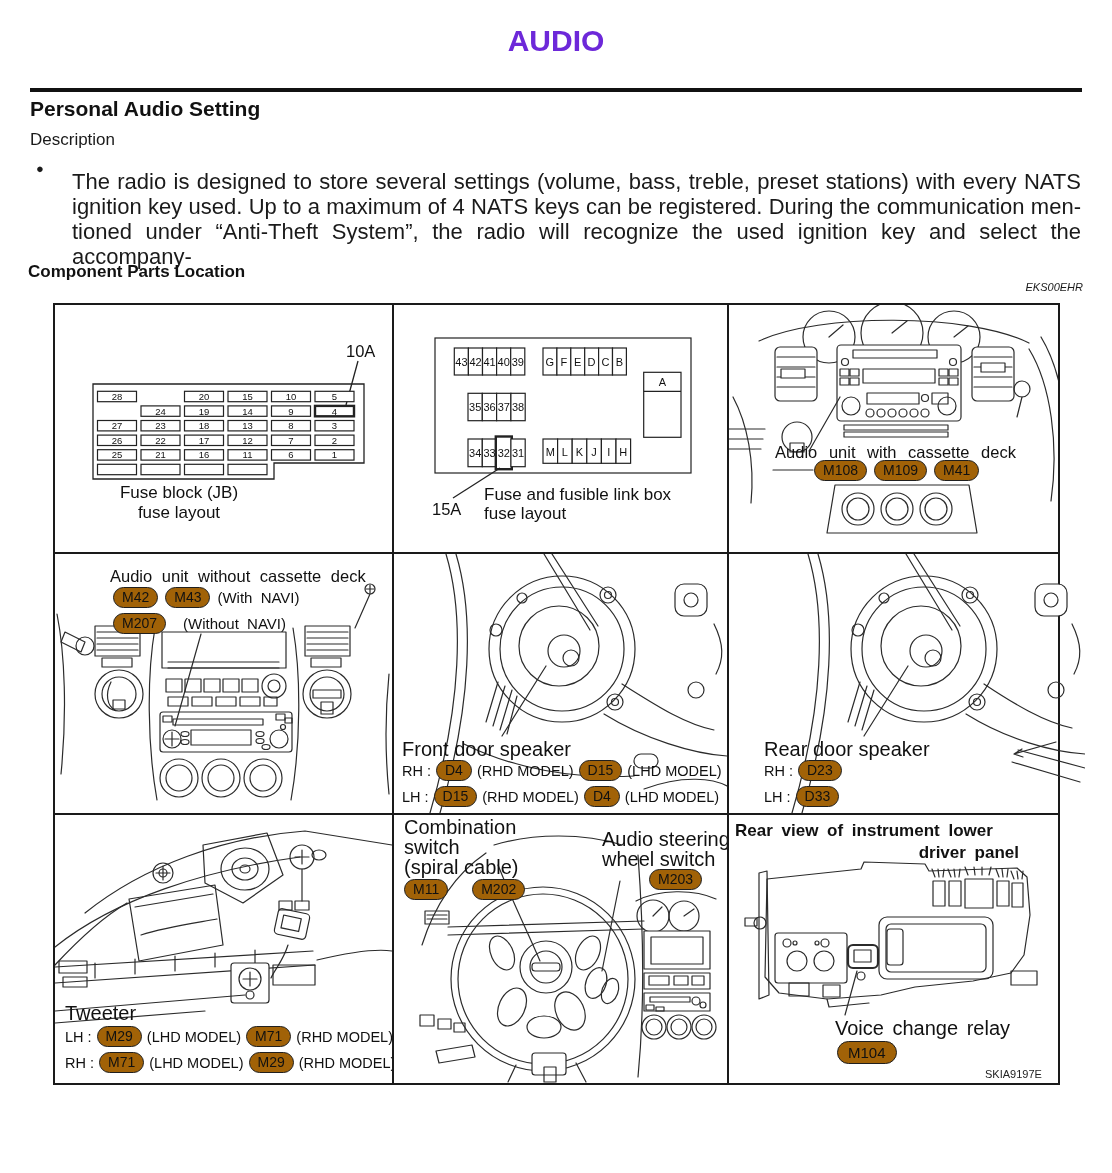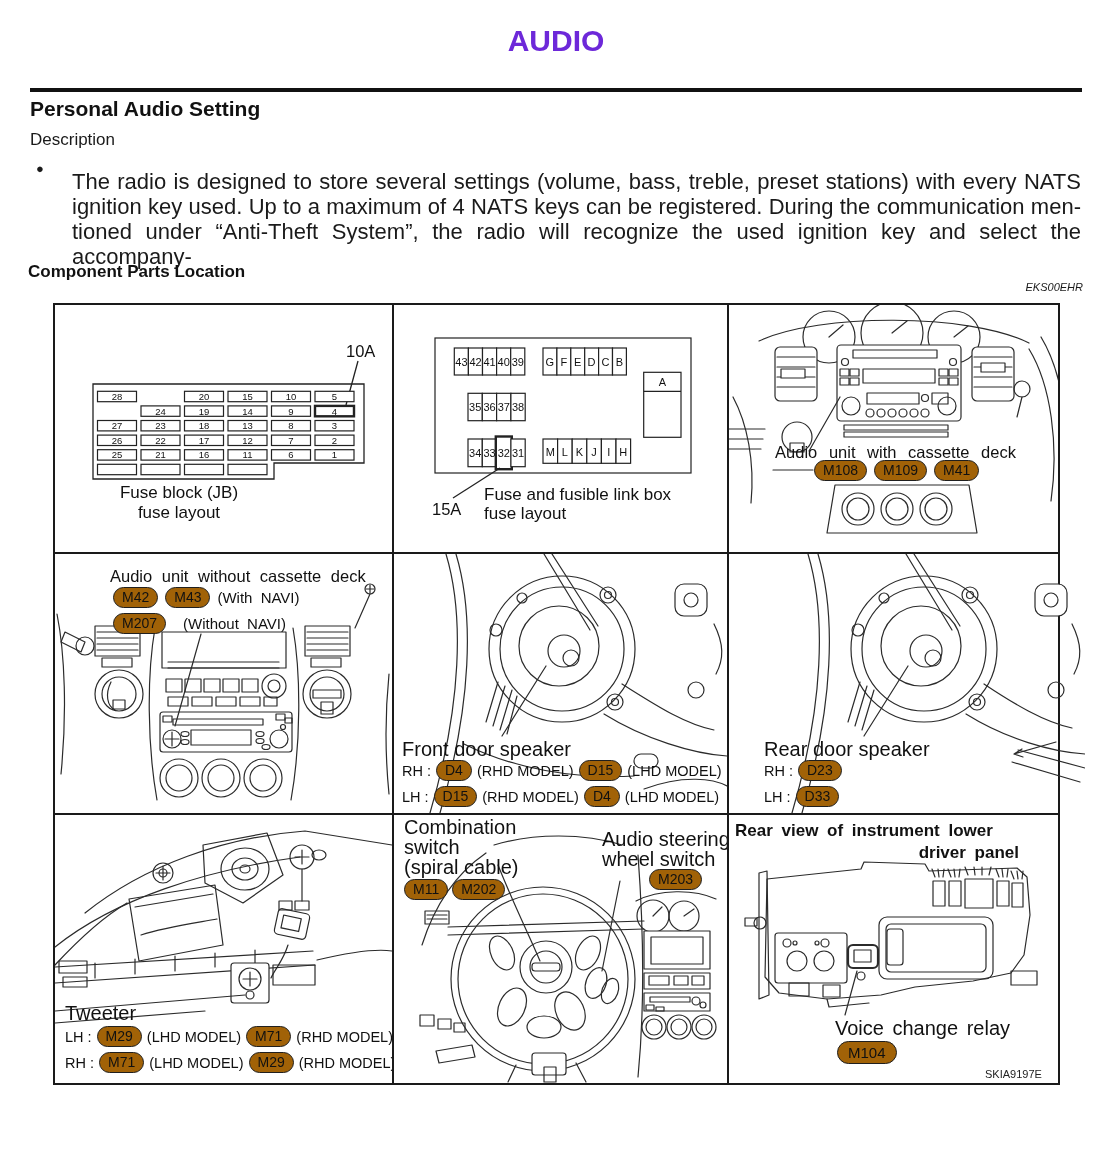--- a/index.html
+++ b/index.html
@@ -567,21 +567,21 @@
         <ellipse cx="216" cy="176" rx="8" ry="13" transform="rotate(20 216 176)"></ellipse>
         <path d="M104,50 C120,90 135,120 146,146"></path>
         <path d="M226,66 L208,156"></path>
       </g>
     </svg>
     <div class="diag-label" style="left:10px;top:2px;line-height:20px;">
       <div>Combination</div>
       <div>switch</div>
       <div>(spiral cable)</div>
     </div>
-    <div class="idrow" style="left:10px;top:64px;gap:4px;">
+    <div class="idrow" style="left:10px;top:64px;gap:24px;">
       <span class="pill">M11</span>
       <span class="pill">M202</span>
     </div>
     <div class="diag-label" style="left:208px;top:14px;line-height:20px;">
       <div>Audio steering</div>
       <div>wheel switch</div>
     </div>
     <div class="idrow" style="left:255px;top:54px;">
       <span class="pill">M203</span>
     </div>

